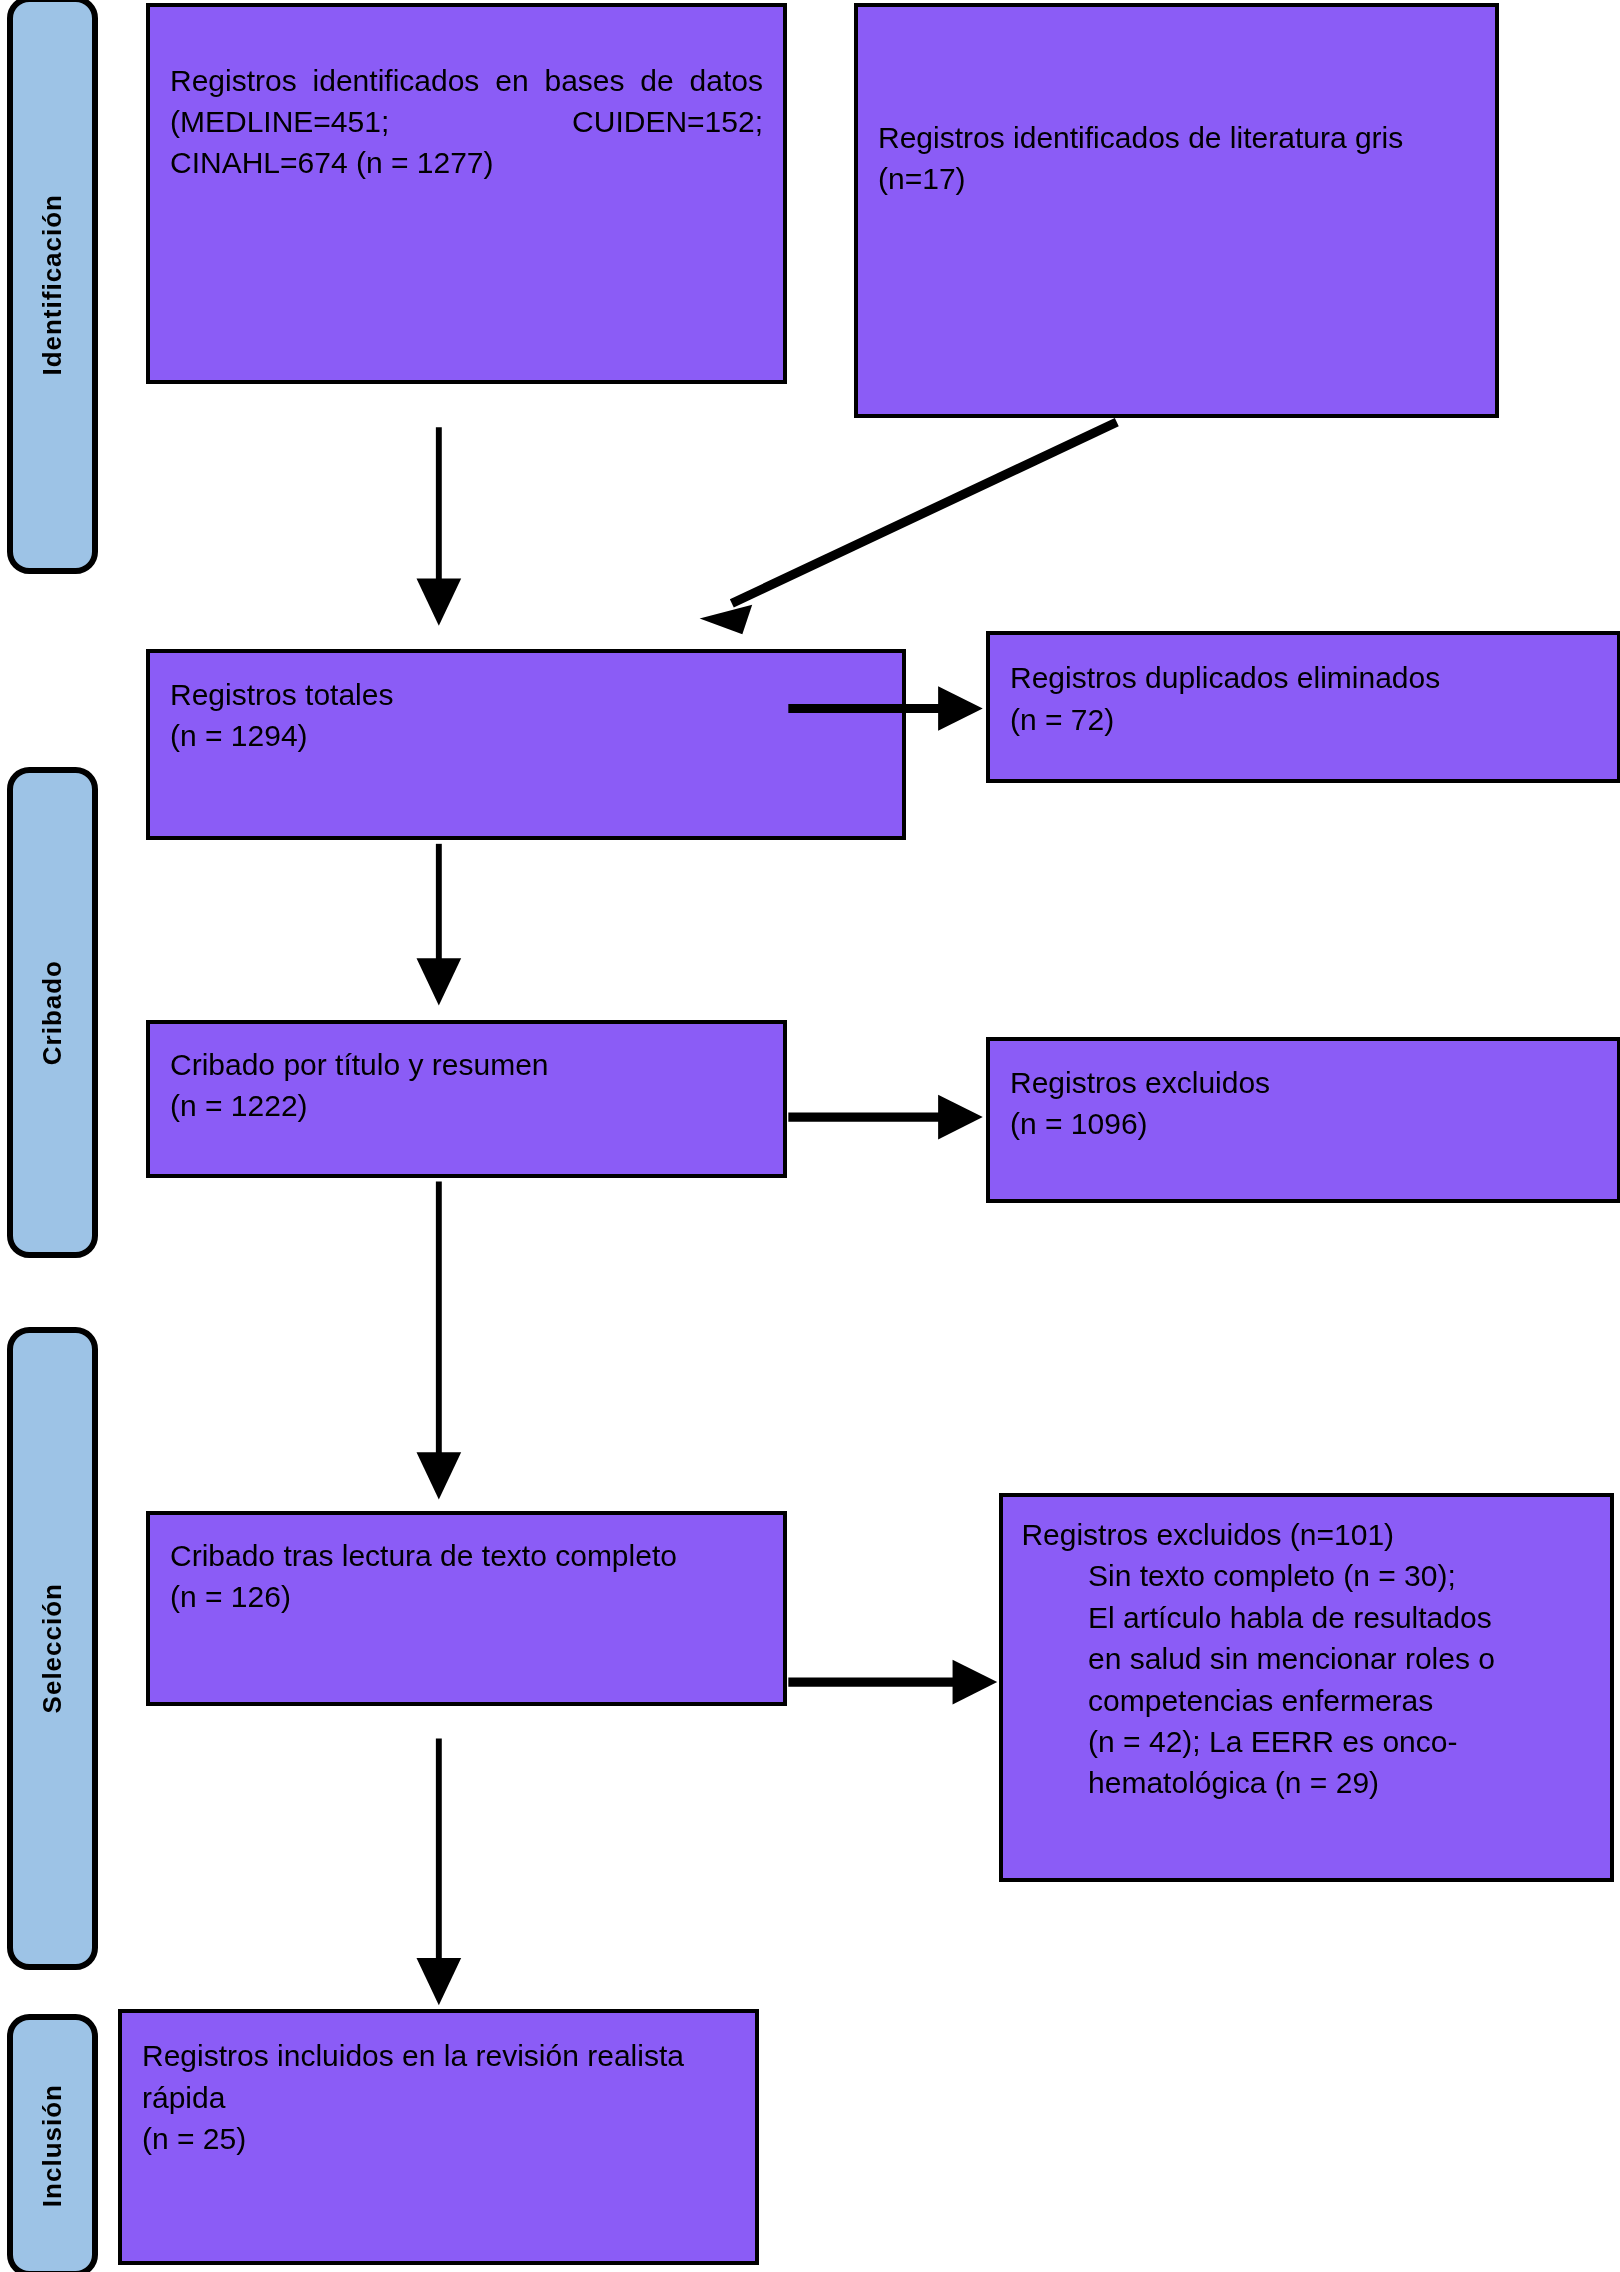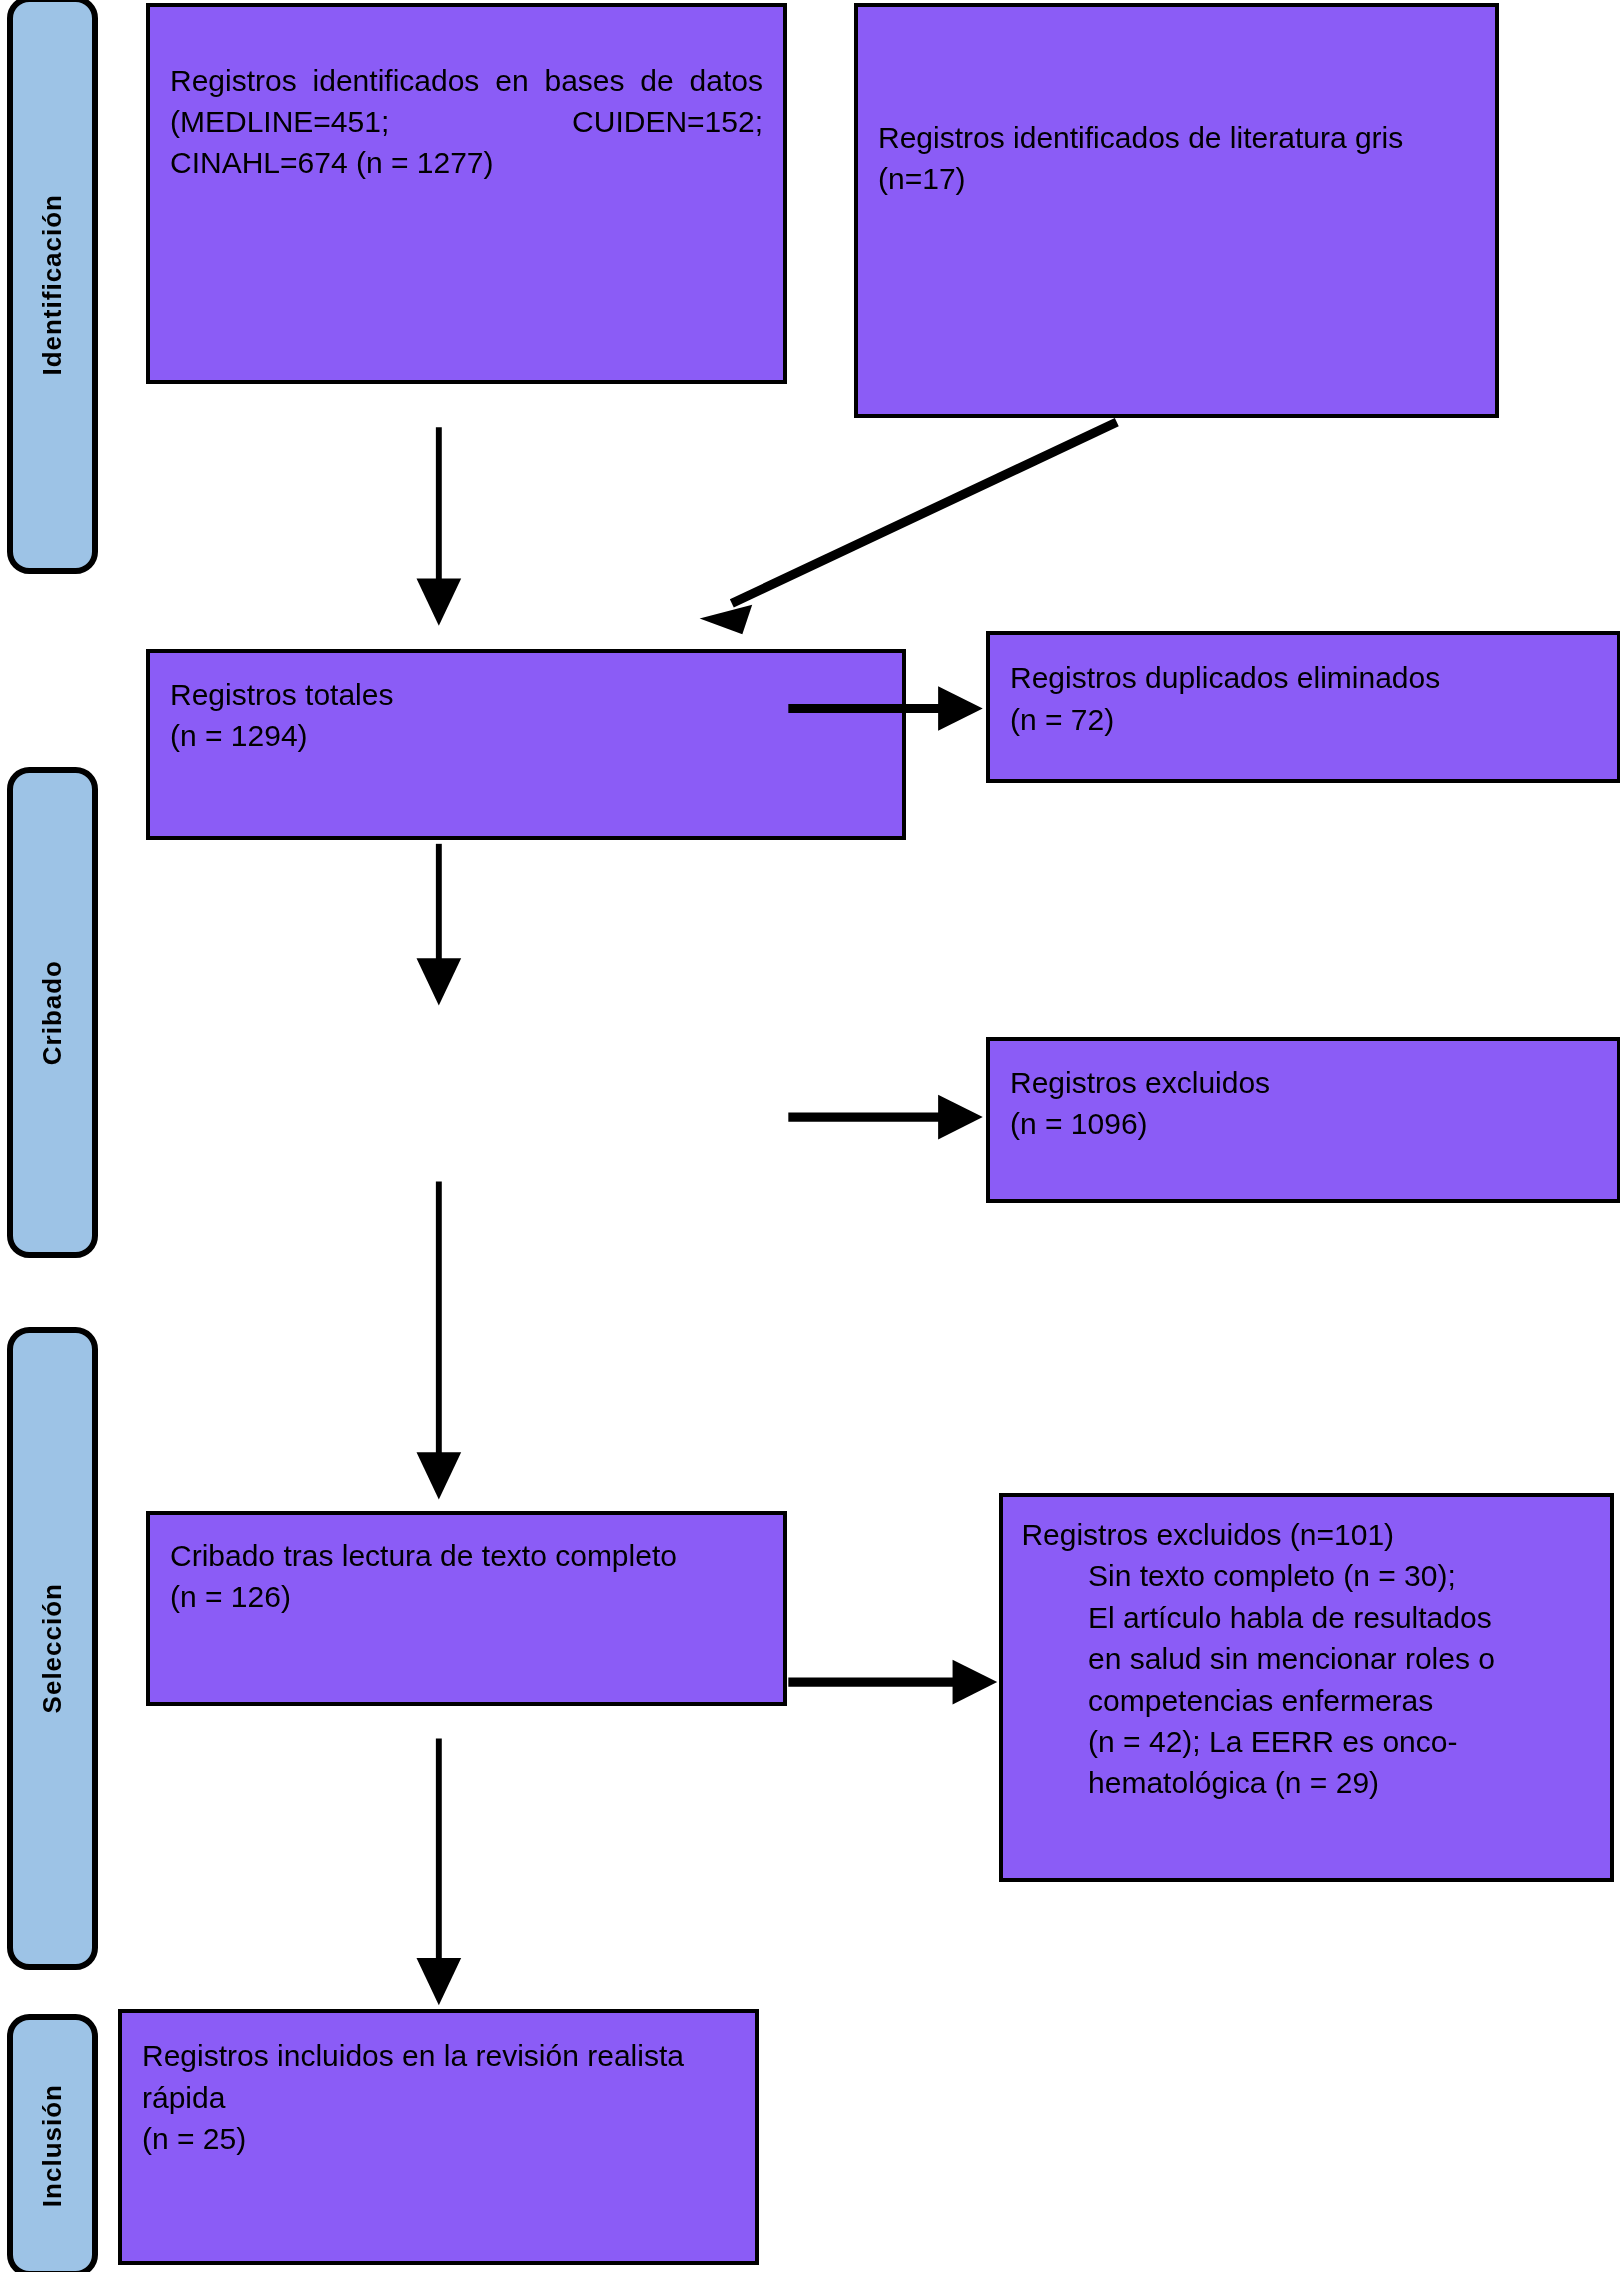--- a/index.html
+++ b/index.html
@@ -83,20 +83,24 @@
   <div class="flow-box" style="left:146px;top:649px;width:760px;height:191px;padding-top:21px;">
     <div class="flow-text">Registros totales
 (n = 1294)</div>
   </div>
 
   <div class="flow-box" style="left:986px;top:631px;width:635px;height:152px;">
     <div class="flow-text">Registros duplicados eliminados
 (n = 72)</div>
   </div>
 
+  <div class="flow-box" style="left:146px;top:1020px;width:641px;height:158px;padding-top:20px;">
+    <div class="flow-text">Cribado por título y resumen
+(n = 1222)</div>
+  </div>
 
   <div class="flow-box" style="left:986px;top:1037px;width:635px;height:166px;padding-top:21px;">
     <div class="flow-text">Registros excluidos
 (n = 1096)</div>
   </div>
 
   <div class="flow-box" style="left:146px;top:1511px;width:641px;height:195px;padding-top:20px;">
     <div class="flow-text">Cribado tras lectura de texto completo
 (n = 126)</div>
   </div>

